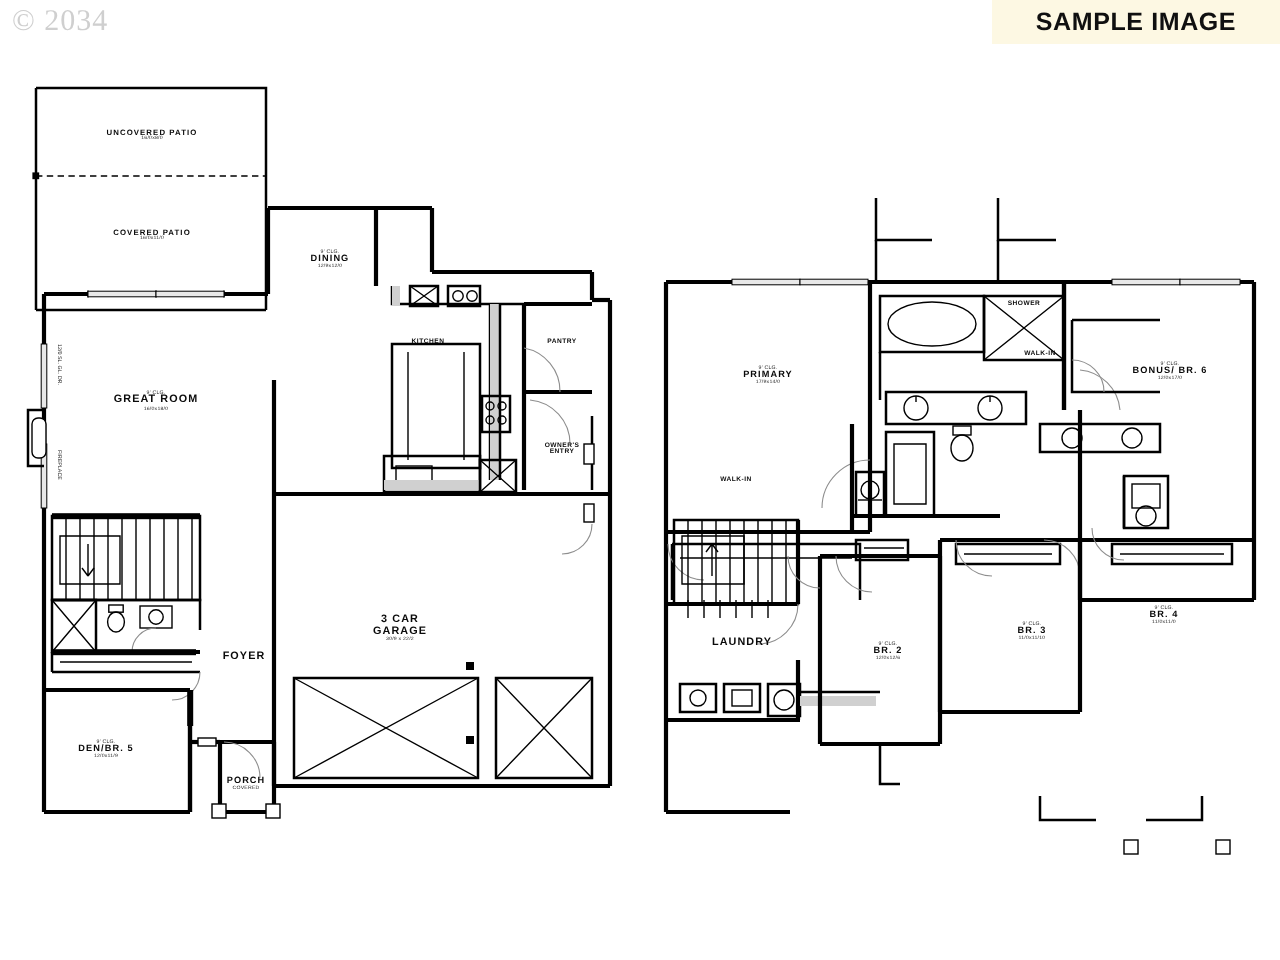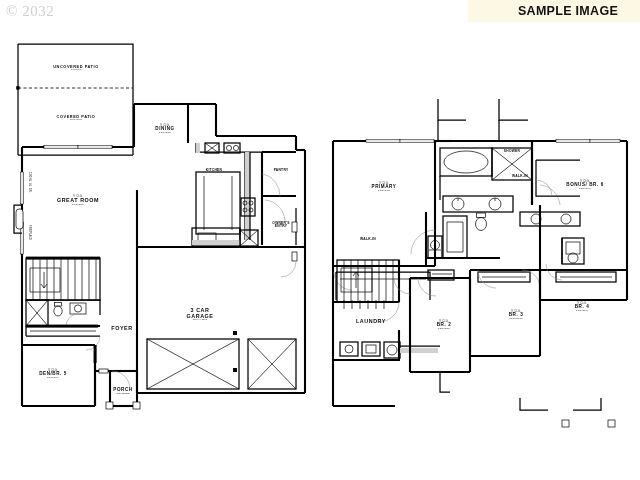--- a/index.html
+++ b/index.html
@@ -15,21 +15,20 @@
   }
   #plan-svg{position:absolute;left:0;top:0;width:640px;height:480px;display:block;}
 
   
   .sample-banner{
     position:absolute;right:0;top:0;
     width:144px;height:22px;
     background:#fdf8e3;
     display:flex;align-items:center;justify-content:center;
     z-index:40;
-    padding-left:28px;
   }
   .sample-banner span{
     font-family:"Liberation Sans", sans-serif;
     font-weight:bold;font-size:12.5px;letter-spacing:.3px;
     color:#101010;white-space:nowrap;
   }
 
   
   .watermark{
     position:absolute;left:6px;top:3px;z-index:40;
@@ -528,19 +527,19 @@
     <span class="nm">BR. 3</span>
     <span class="dim">11/0x11/10</span>
   </div>
 
   <div class="rm s5" style="left:582px;top:308px;">
     <span class="clg">9' CLG.</span>
     <span class="nm">BR. 4</span>
     <span class="dim">11/0x11/0</span>
   </div>
 
-  <div class="watermark">© 2032</div>
+  <div class="watermark">© 2034</div>
 
   <div class="sample-banner">
     <span>SAMPLE IMAGE</span>
   </div>
 
 </div>
 
 </body></html>

